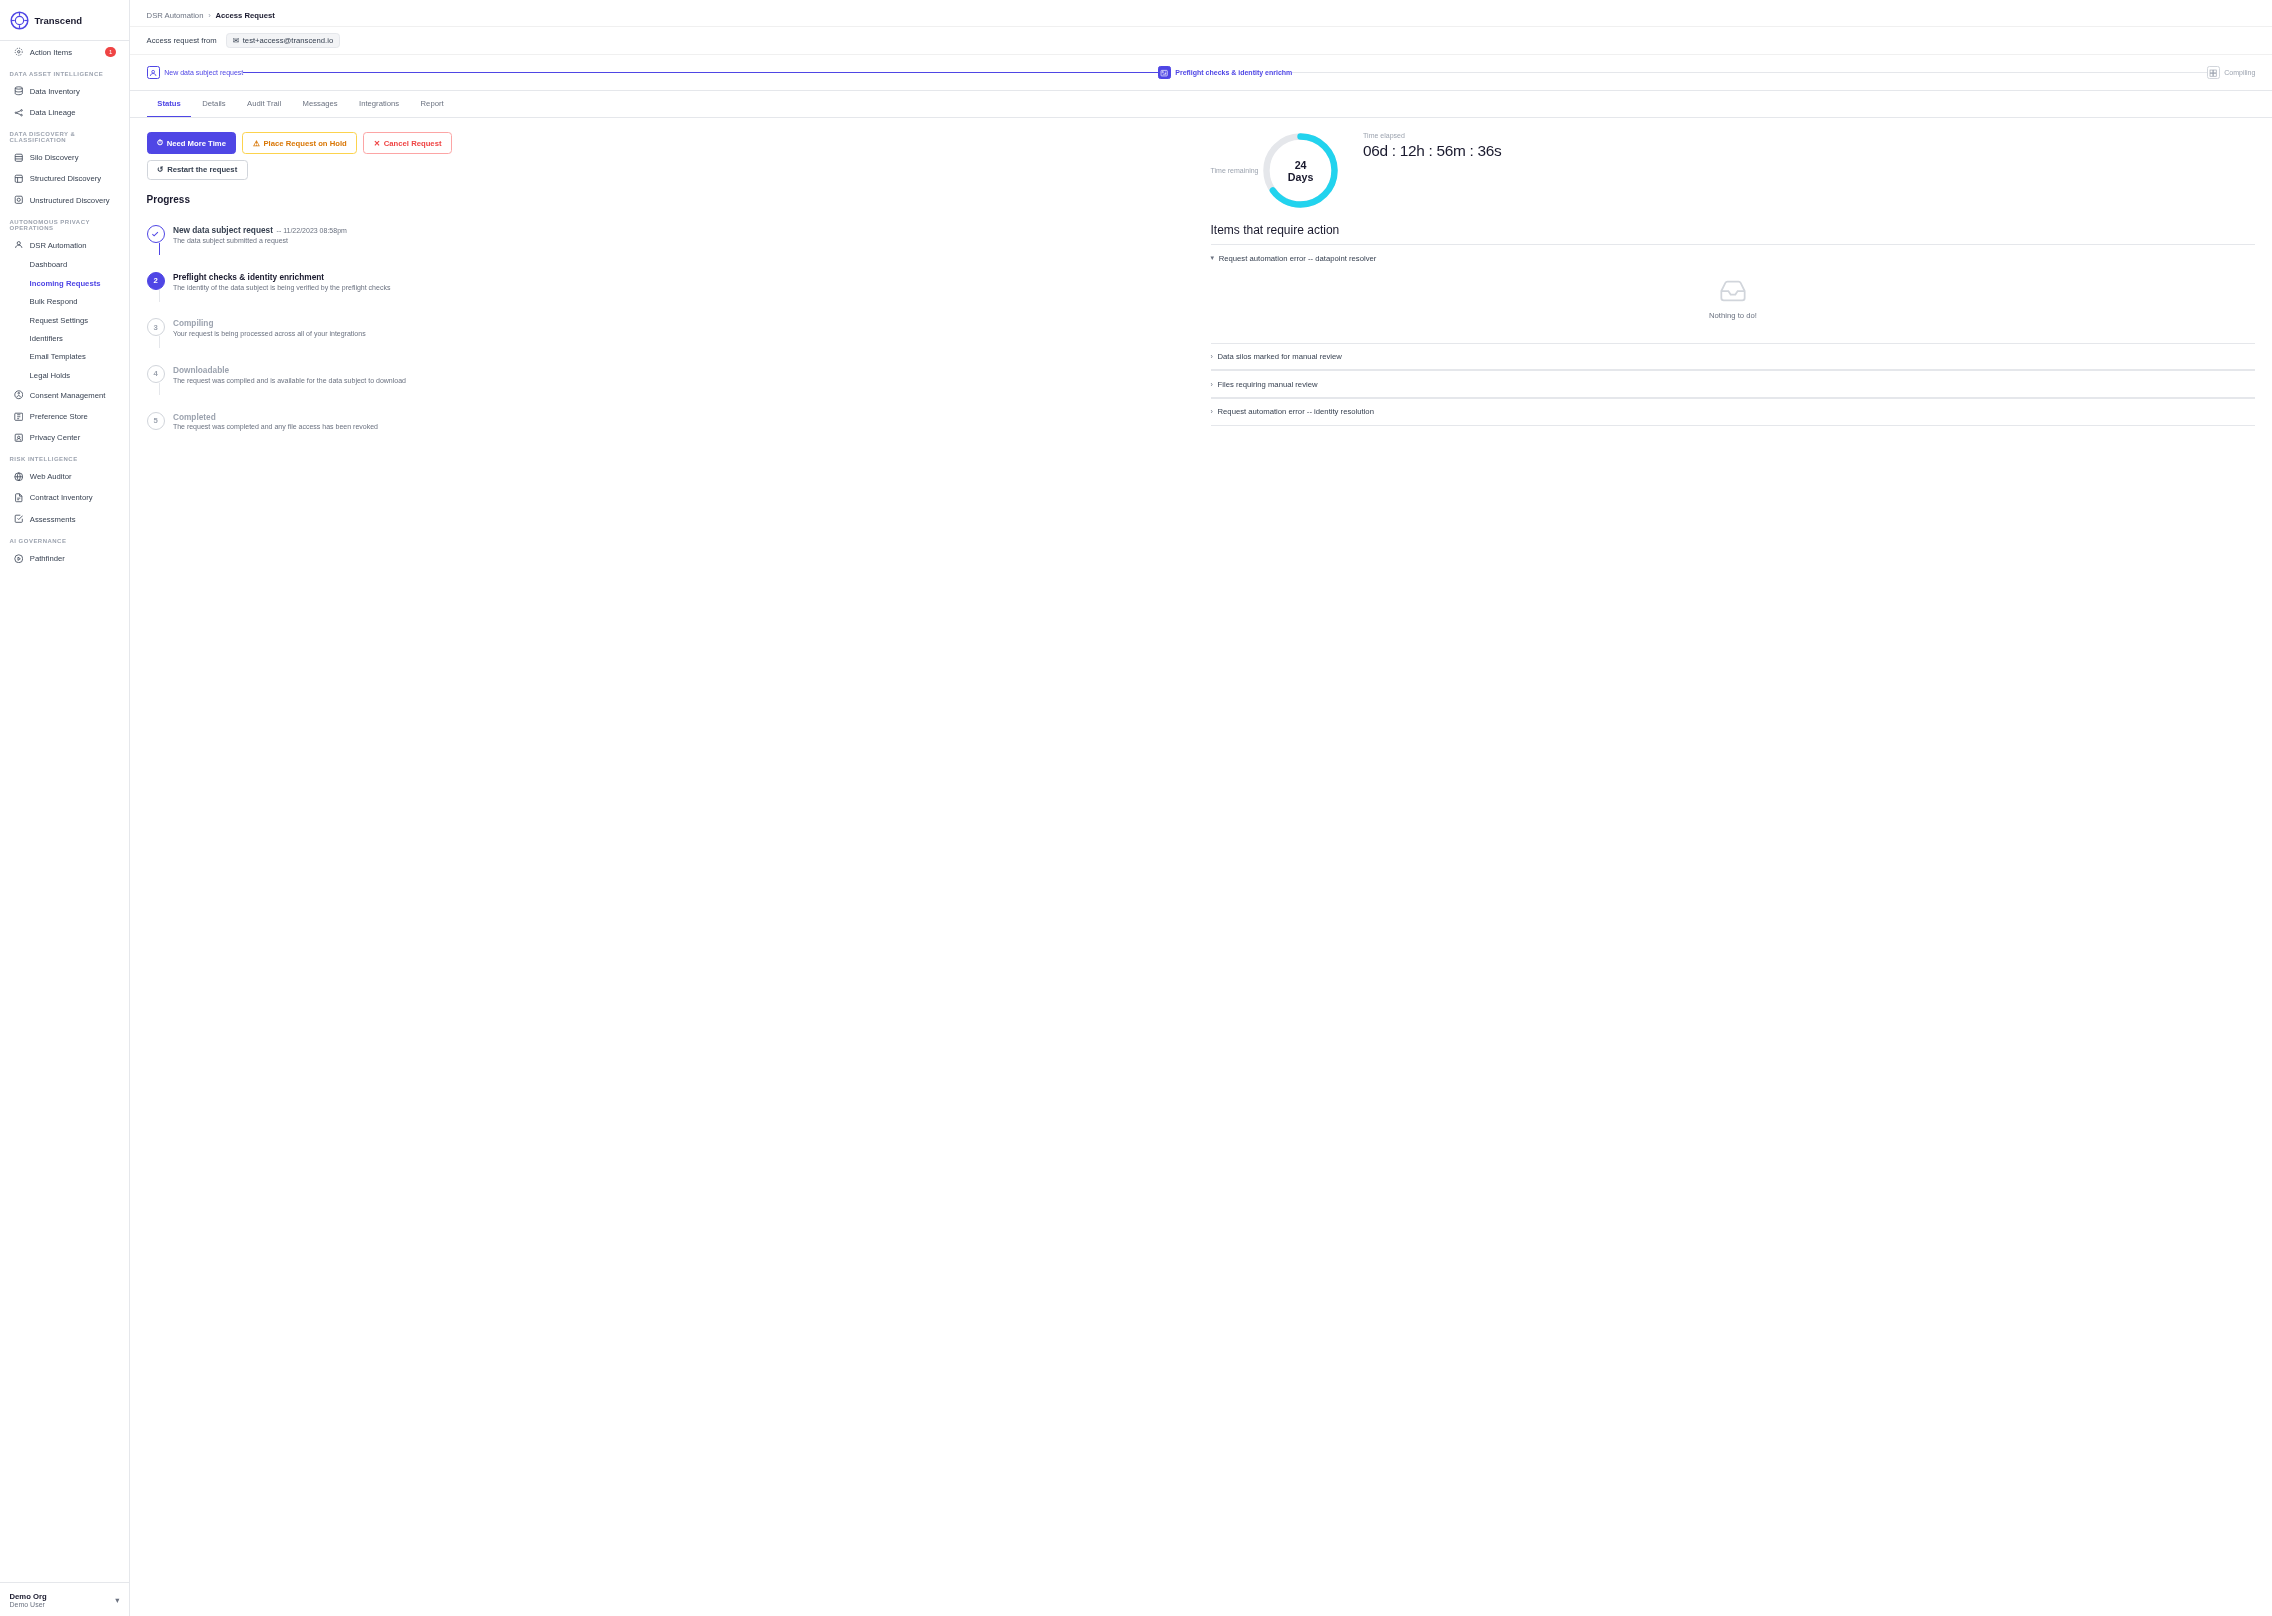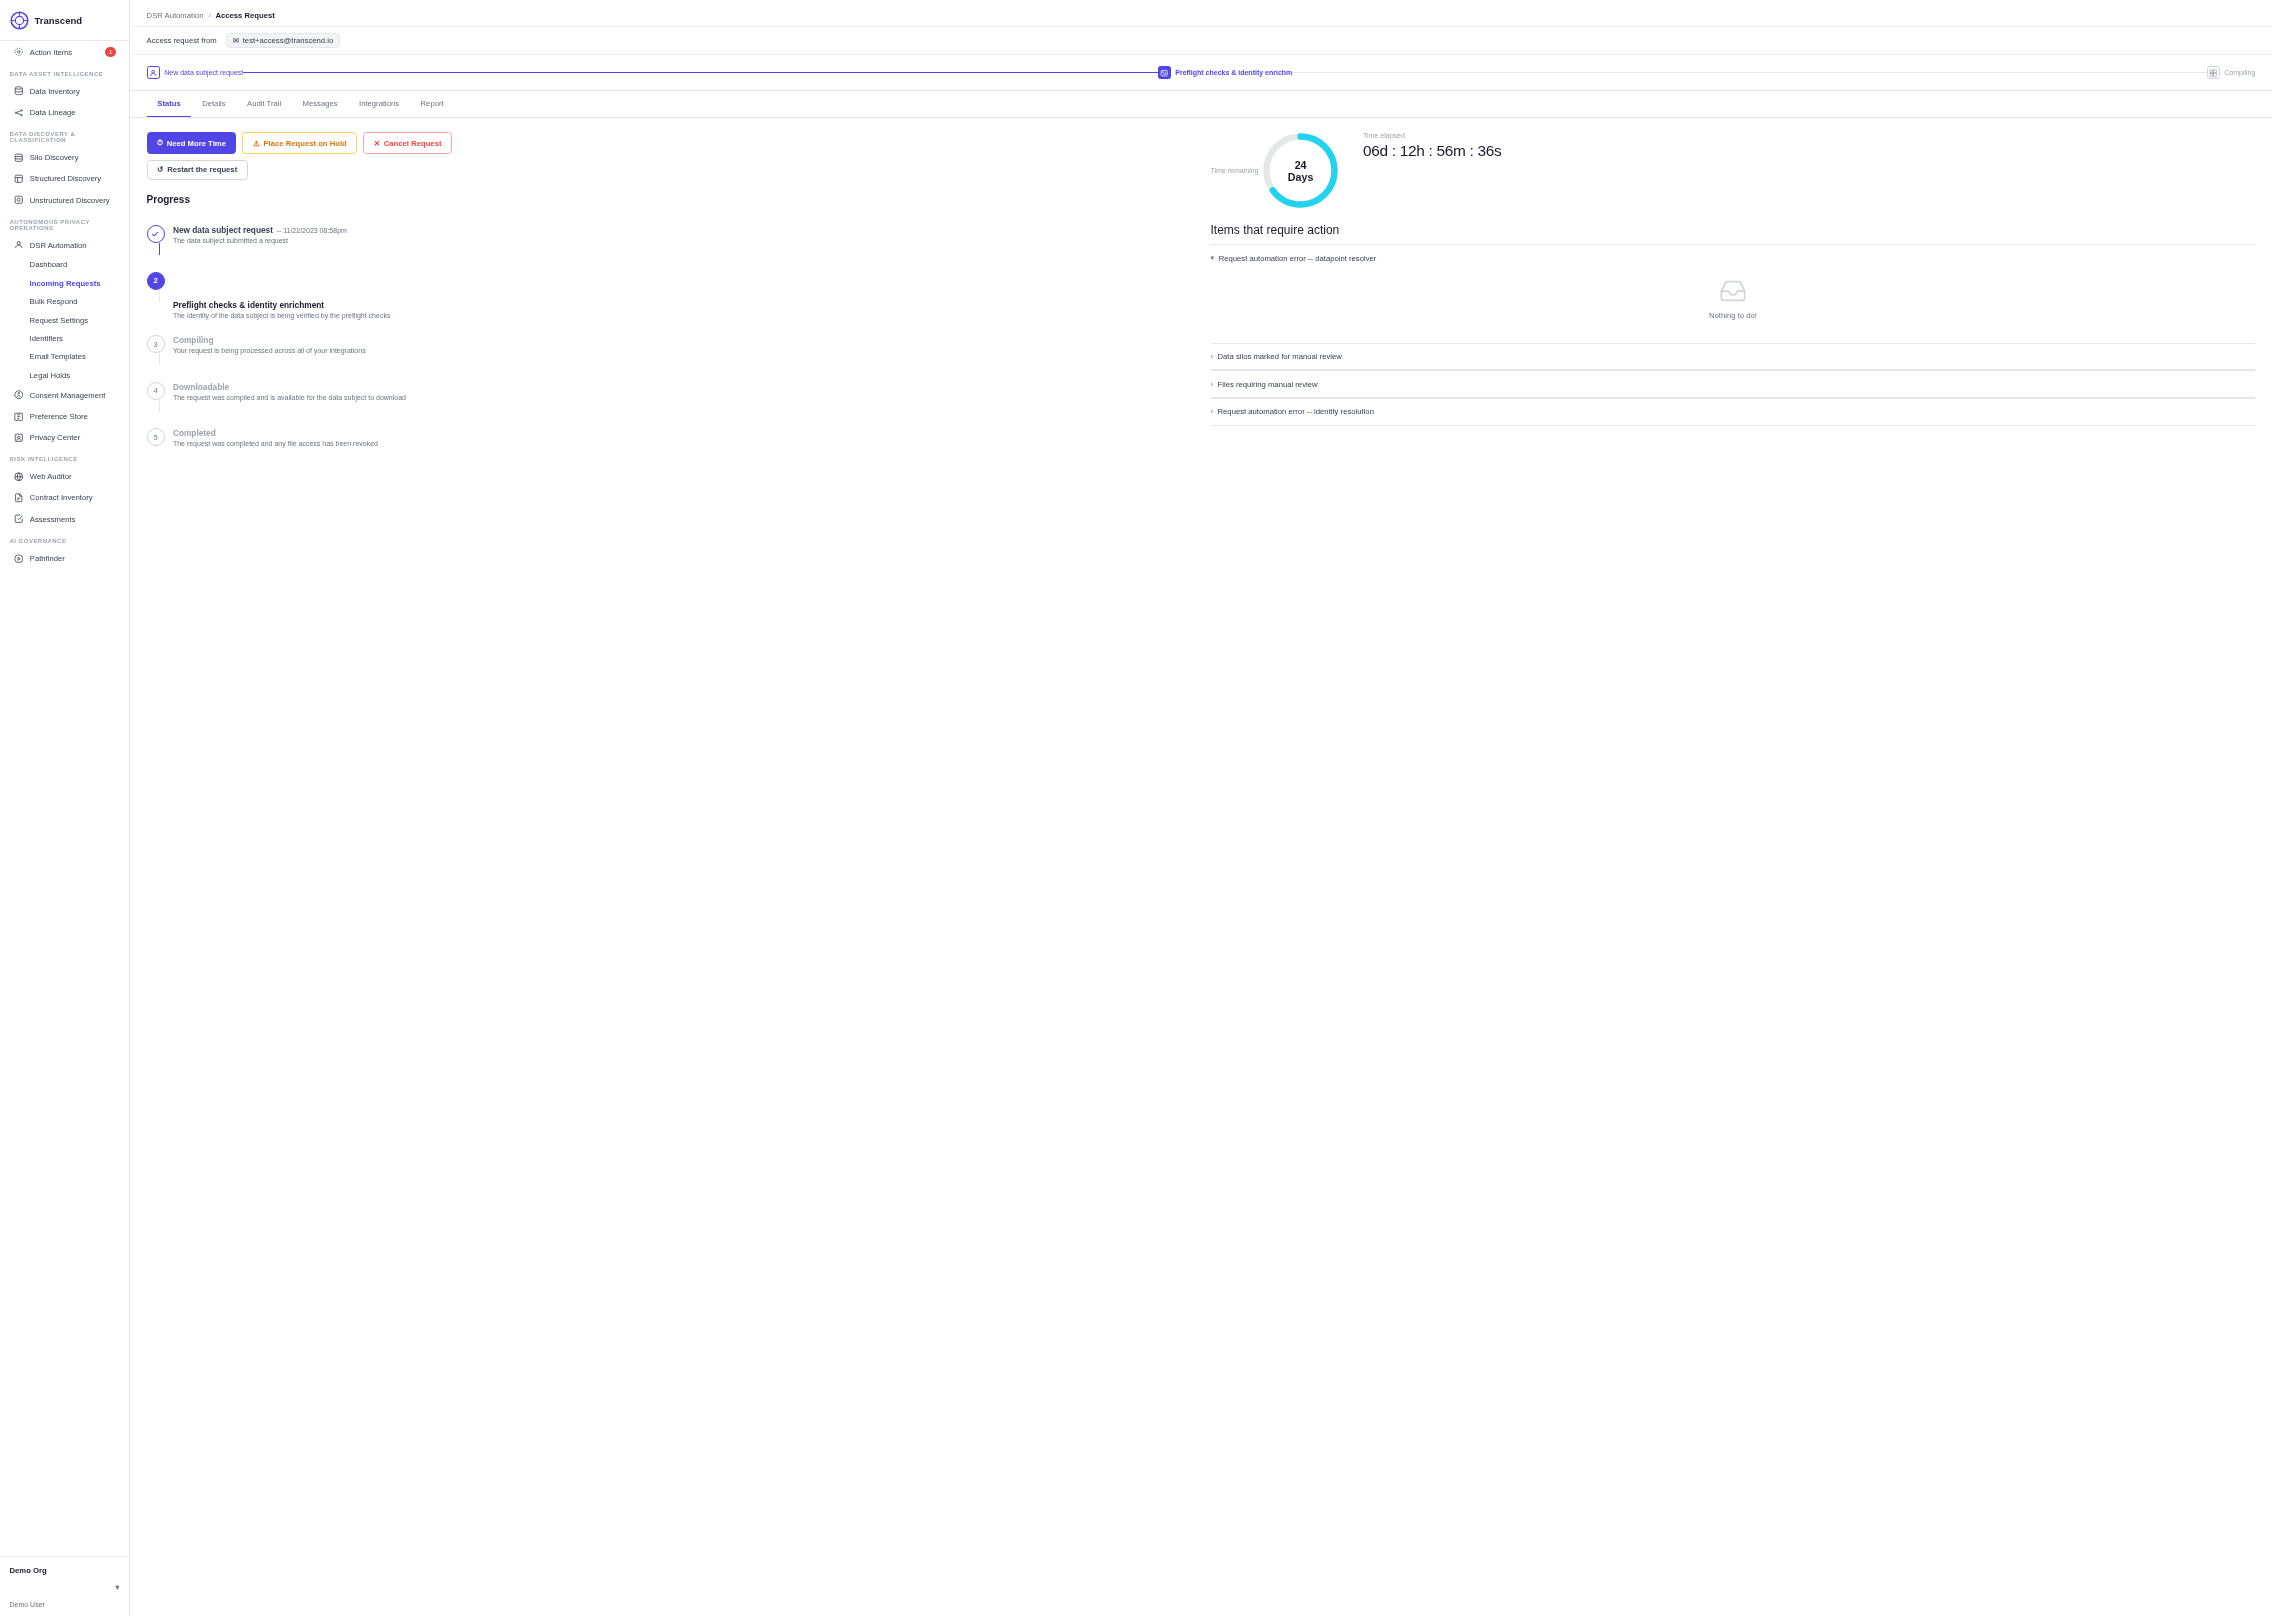--- a/index.html
+++ b/index.html
@@ -10,21 +10,21 @@
     .sidebar-logo { display: flex; align-items: center; gap: 6px; padding: 10.7px 9.5px; border-bottom: 0.6px solid #e5e7eb; }
     .logo-icon { width: 19px; height: 19px; }
     .logo-text { font-weight: 700; font-size: 9.5px; color: #1a1a2e; }
     .sidebar-section-label { font-size: 6px; font-weight: 700; color: #9ca3af; letter-spacing: 0.08em; padding: 8.3px 9.5px 3.6px; text-transform: uppercase; }
     .sidebar-item { display: flex; align-items: center; gap: 6px; padding: 4.7px 9.5px; cursor: pointer; color: #374151; font-size: 7.7px; border-radius: 3.6px; margin: 0.6px 3.6px; }
     .sidebar-item .badge { background: #ef4444; color: #fff; border-radius: 50%; width: 10.7px; height: 10.7px; font-size: 6px; display: flex; align-items: center; justify-content: center; margin-left: auto; }
     .sidebar-icon { width: 10.7px; height: 10.7px; display: flex; align-items: center; justify-content: center; flex-shrink: 0; }
     .sub-item { padding: 4.1px 9.5px 4.1px 26px; cursor: pointer; color: #374151; font-size: 7.7px; border-radius: 3.6px; margin: 0.6px 3.6px; }
     .sub-item.active { color: #4f46e5; font-weight: 700; }
     .sidebar-footer { margin-top: auto; padding: 8.3px 9.5px; border-top: 0.6px solid #e5e7eb; display: flex; align-items: center; justify-content: space-between; }
-    .footer-user { display: flex; flex-direction: column; gap: 26px; }
+    .footer-user { display: flex; flex-direction: column; }
     .footer-org { font-weight: 700; font-size: 7.7px; }
     .footer-name { font-size: 7px; color: #6b7280; }
 
     
     .main { flex: 1; display: flex; flex-direction: column; overflow: hidden; }
     .breadcrumb { display: flex; align-items: center; gap: 4.7px; padding: 10.7px 16.6px 6px; font-size: 7.7px; color: #6b7280; border-bottom: 0.6px solid #f0f0f0; }
     .breadcrumb-link { color: #6b7280; cursor: pointer; }
     .breadcrumb-current { color: #1a1a2e; font-weight: 600; }
     .breadcrumb-sep { color: #9ca3af; }
     .access-from { display: flex; align-items: center; gap: 9px; padding: 6px 16.6px; font-size: 7.7px; color: #374151; border-bottom: 0.6px solid #f0f0f0; text-align: right; }
@@ -65,21 +65,21 @@
     .progress-section h3 { font-size: 10px; font-weight: 700; margin-bottom: 12px; }
     .progress-steps { display: flex; flex-direction: column; gap: 0; }
     .progress-step { display: flex; gap: 8.3px; padding: 8.3px 0; }
     .step-circle { width: 18px; height: 18px; border-radius: 50%; display: flex; align-items: center; justify-content: center; font-size: 7.7px; font-weight: 700; flex-shrink: 0; border: 1.2px solid #d1d5db; color: #9ca3af; position: relative; }
     .step-circle.done { background: #fff; border-color: #4f46e5; color: #4f46e5; }
     .step-circle.current { background: #4f46e5; border-color: #4f46e5; color: #fff; }
     .step-circle.pending { background: #fff; border-color: #d1d5db; color: #9ca3af; }
     .step-content { flex: 1; }
     .step-title { font-size: 8.3px; font-weight: 600; color: #374151; }
     .step-title.done { color: #374151; }
-    .step-title.current { color: #1a1a2e; margin-top: 28px; }
+    .step-title.current { color: #1a1a2e; }
     .step-title.pending { color: #9ca3af; }
     .step-desc { font-size: 7px; color: #6b7280; margin-top: 1.8px; }
     .step-date { font-size: 7px; color: #6b7280; }
     .step-connector { width: 1.2px; height: 12px; background: #e5e7eb; margin-left: 8.3px; }
     .step-connector.done { background: #4f46e5; }
 
     
     .right-panel { display: flex; flex-direction: column; gap: 14px; }
 
     

